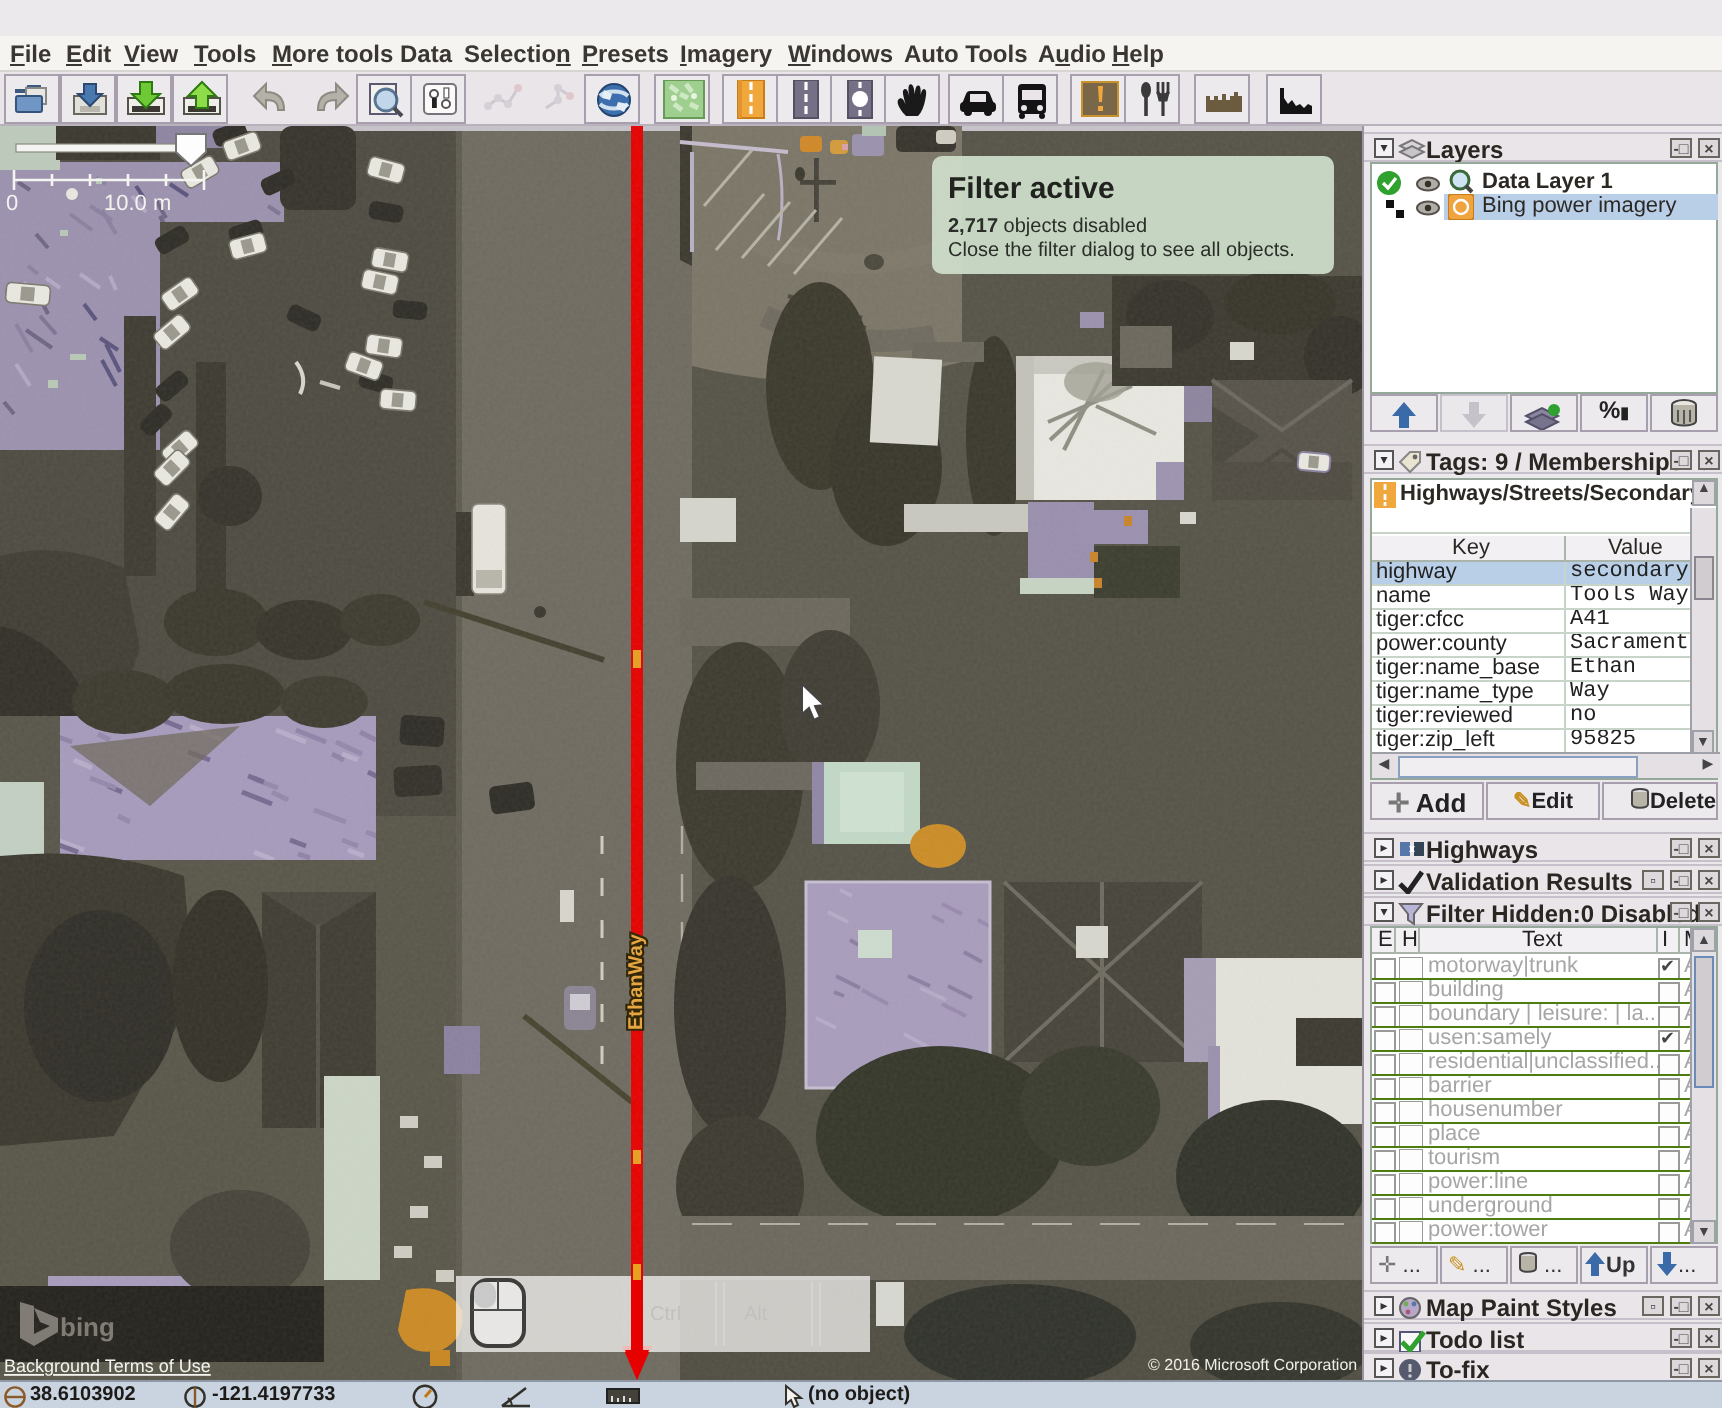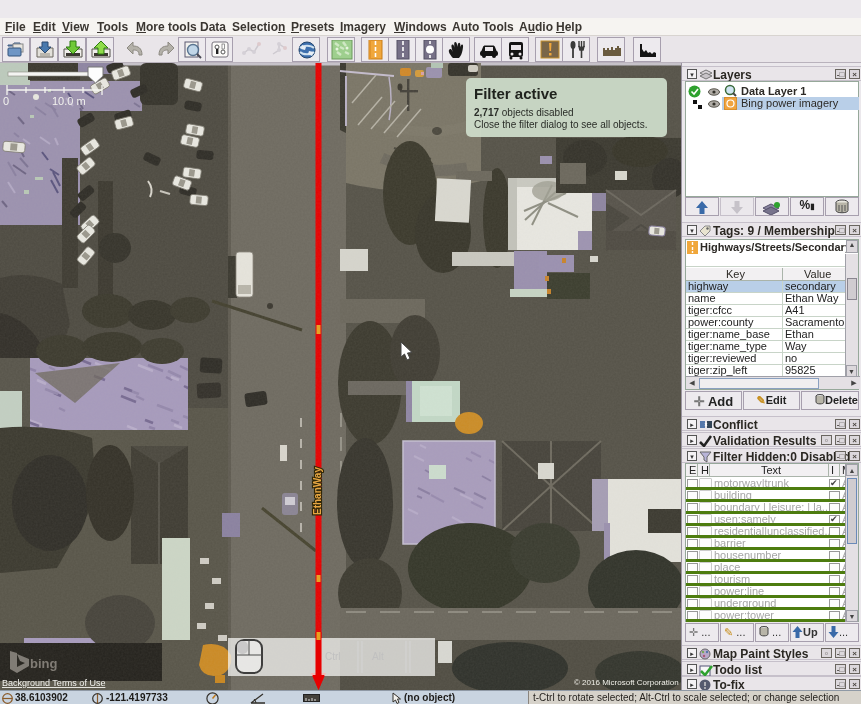--- a/index.html
+++ b/index.html
@@ -35,23 +35,23 @@
 #sb-tip { position:absolute; left:528px; top:0; width:333px; height:14px; background:#d6d2ca; border-left:1px solid #8a857e; padding-left:4px; padding-top:1px; color:#26231f;}
 
 .phead { position:absolute; left:0; width:180px; height:15px; background:#e9e5e9; border-top:1px solid #c6c0ca; border-bottom:1px solid #c6c0ca; }
 .phead .cap { position:absolute; left:31px; top:1px; font-weight:bold; font-size:12px; color:#2a2722;}
 .phead .arr { position:absolute; left:5px; top:2px; width:10px; height:10px; border:1px solid #555; background:#f4f2f4; font-size:7px; line-height:9px; text-align:center; color:#333;}
 .phead .ico { position:absolute; left:17px; top:2px; }
 .phead .pins { position:absolute; right:2px; top:2px; width:28px; height:10px; }
 .pinico { position:absolute; top:0; width:11px; height:10px; background:#dcd8dc; border:1px solid #6a6660; font-size:8px; line-height:9px; text-align:center; color:#4a4540; font-weight:bold;}
 .trow { position:relative; height:12px; border-bottom:1px solid #c8d4c8; line-height:11px; white-space:nowrap; overflow:hidden;padding-left:19px;}
 .trow span { position:absolute; left:2px; }
-.trow i { position:absolute; left:99px; font-style:normal; }
+.trow i { position:absolute; left:99px; font-style:normal;font-family:Liberation Mono, monospace; }
 .trow:after { content:""; position:absolute; left:96px; top:0; height:12px; border-left:1px solid #c8d4c8; }
-.frow { position:relative; height:12px; border-bottom:3px solid #4d7c0f; line-height:11px; white-space:nowrap; overflow:hidden;padding-left:40px;}
+.frow { position:relative; height:12px; border-bottom:1px solid #4d7c0f; line-height:11px; white-space:nowrap; overflow:hidden;padding-left:40px;}
 .frow span { position:absolute; left:28px; }
 .frow b { position:absolute; left:156px; font-weight:normal; }
 .frow em { position:absolute; left:144px; top:0; font-style:normal; font-size:9px; color:#444; z-index:3; }
 .frow:before { content:""; position:absolute; left:1px; top:1px; width:9px; height:9px; background:#fdfdfd; border:1px solid #999; box-shadow:13px 0 0 #fdfdfd, 13px 0 0 0.5px #999; }
 .frow:after { content:""; position:absolute; left:143px; top:1px; width:9px; height:9px; background:#fdfdfd; border:1px solid #999;}
 </style>
 </head>
 <body>
 <div id="app">
   <div id="menubar">
@@ -743,21 +743,21 @@
           <span style="position:absolute;left:118px">Value</span>
           <span style="position:absolute;left:96px;border-left:1px solid #aab4aa;height:13px"></span>
         </div>
       <div id="tagrows" style="position:absolute;left:0;top:41px;width:160px;font-size:11px;color:#222">
         <div class="trow" style="background:#b9cfe8">
             <span>highway</span>
             <i>secondary</i>
           </div>
         <div class="trow">
             <span>name</span>
-            <i>Ethan Way</i>
+            <i>Tools Way</i>
           </div>
         <div class="trow">
             <span>tiger:cfcc</span>
             <i>A41</i>
           </div>
         <div class="trow">
             <span>power:county</span>
             <i>Sacramento, C</i>
           </div>
         <div class="trow">
@@ -796,21 +796,21 @@
           </svg>Delete</div>
     </div>
 
     <div class="phead" style="top:353px">
       <div class="arr">▸</div>
       <svg class="ico" width="14" height="11">
           <path d="M1 2 h5 v7 h-5z" fill="#5577aa"></path>
           <path d="M8 2 h5 v7 h-5z" fill="#334455"></path>
           <path d="M6 4 l2 3 M8 4 l-2 3" stroke="#fff"></path>
         </svg>
-      <div class="cap">Conflict</div>
+      <div class="cap">Highways</div>
       <div class="pins">
           <div class="pinico" style="right:14px">-□</div>
           <div class="pinico" style="right:0">×</div>
         </div>
     </div>
     <div class="phead" style="top:369px">
       <div class="arr">▸</div>
       <svg class="ico" width="13" height="12">
           <path d="M1 7 l4 4 7-10" stroke="#222" stroke-width="2.5" fill="none"></path>
         </svg>
@@ -978,15 +978,14 @@
         <path d="M7 10 a6 6 0 0 0 -2 -4" stroke="#33302a" stroke-width="1" fill="none"></path>
       </svg>
     <svg class="sb-item" style="left:303px;top:3px" width="17" height="8">
         <rect x="0.5" y="0.5" width="16" height="7" fill="#44413a" stroke="#222"></rect>
         <path d="M3 4 v3 M6 5 v2 M9 4 v3 M12 5 v2" stroke="#ddd" stroke-width="1"></path>
       </svg>
     <svg class="sb-item" style="left:390px;top:1px" width="12" height="12">
         <path d="M3 1 l0 9 2.5-2 1.5 3.5 2-1 -1.5-3.5 3 0z" fill="#f4f2ee" stroke="#33302a" stroke-width="1"></path>
       </svg>
     <span class="sb-item" style="left:404px"><b>(no object)</b></span>
-    <div id="sb-tip">t-Ctrl to rotate selected; Alt-Ctrl to scale selected; or change selection</div>
   </div>
 </div>
 
 </body></html>

